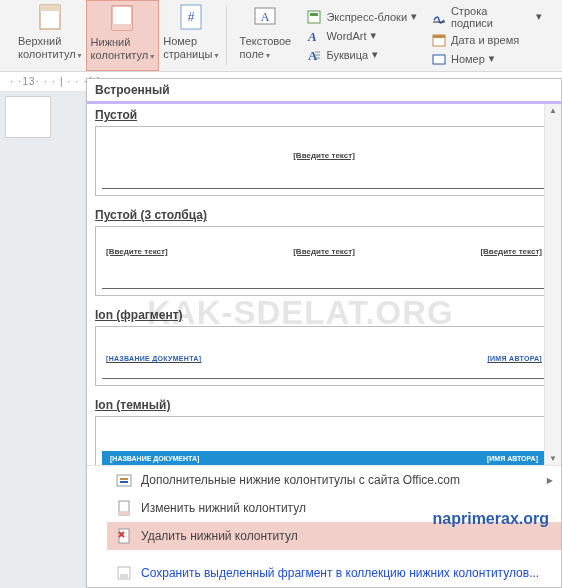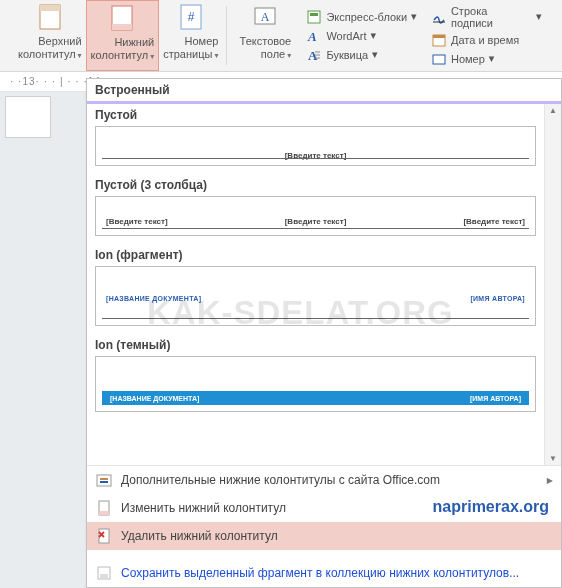--- a/index.html
+++ b/index.html
@@ -36,21 +36,21 @@
   .ribbon-btn.narrow { min-width: 60px; }
   .ribbon-btn.highlighted {
     background: #f2cfc8;
     border: 1px solid #e49e8f;
   }
   .ribbon-btn .ic {
     width: 24px; height: 30px;
     display: flex; align-items: flex-start; justify-content: center;
   }
   .ribbon-btn .lbl {
-    text-align: right;
+    text-align: left;
     line-height: 13px;
     font-size: 11px;
     color: #555;
     margin-top: 1px;
   }
   .ribbon-btn .dd {
     font-size: 8px;
     color: #777;
     margin-left: 2px;
   }
@@ -126,21 +126,22 @@
     font-size: 12px;
     font-weight: 600;
     color: #444;
     padding: 4px 8px;
     border-bottom: 3px solid #c4b5fd;
   }
   .gallery-scroll {
     flex: 1;
     overflow: hidden;
     position: relative;
-    padding-right: 17px;
+    padding-right: 0;
+    text-decoration: underline;
   }
   .scrollbar {
     position: absolute;
     right: 0; top: 0; bottom: 0;
     width: 17px;
     background: #f3f3f3;
     border-left: 1px solid #e5e5e5;
     display: flex;
     flex-direction: column;
     justify-content: space-between;
@@ -154,21 +155,21 @@
   }
   .g-item .g-title {
     font-weight: 600;
     font-size: 12px;
     color: #444;
     margin-bottom: 4px;
   }
   .g-preview {
     border: 1px solid #bdbdbd;
     background: #fff;
-    height: 40px;
+    height: 70px;
     position: relative;
     padding: 6px 10px 4px 10px;
   }
   .pv-line {
     position: absolute;
     left: 6px; right: 6px;
     height: 1px;
     background: #666;
   }
   .pv-txt {
@@ -190,20 +191,21 @@
     display: flex;
     justify-content: space-between;
     align-items: center;
     padding: 0 8px;
   }
   .pv-bluebar span { font-size: 7px; color: #fff; font-weight: 700; }
 
   
   .menu-bottom {
     border-top: 1px solid #e5e5e5;
+    padding-left: 20px;
   }
   .menu-item {
     display: flex;
     align-items: center;
     gap: 8px;
     padding: 5px 8px;
     font-size: 12px;
     cursor: pointer;
   }
   .menu-item .arrow {
@@ -229,21 +231,21 @@
     pointer-events: none;
     font-weight: 700;
   }
   .wm-center {
     top: 215px; left: 60px;
     font-size: 33px;
     color: rgba(0,0,0,.10);
     letter-spacing: 1px;
   }
   .wm-brand {
-    bottom: 71px; right: 12px;
+    bottom: 59px; right: 12px;
     font-size: 16px;
     color: #2a5db0;
   }
 </style>
 </head>
 <body>
 
 <div class="ribbon">
   <div class="ribbon-left">
 

